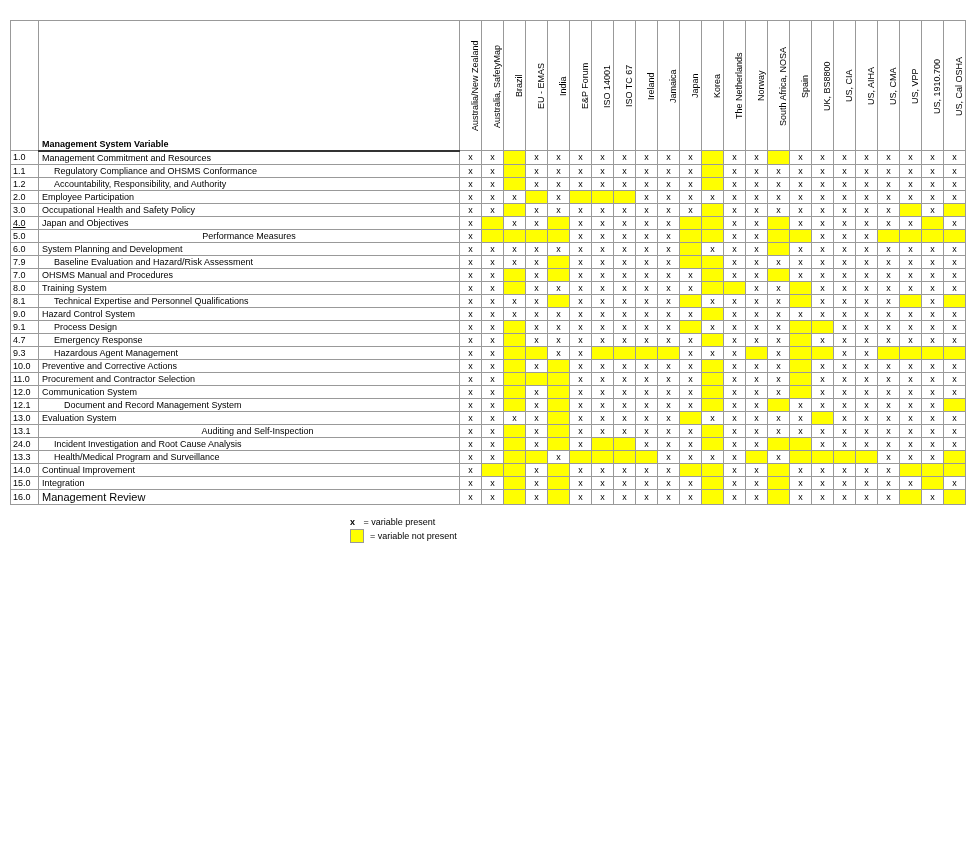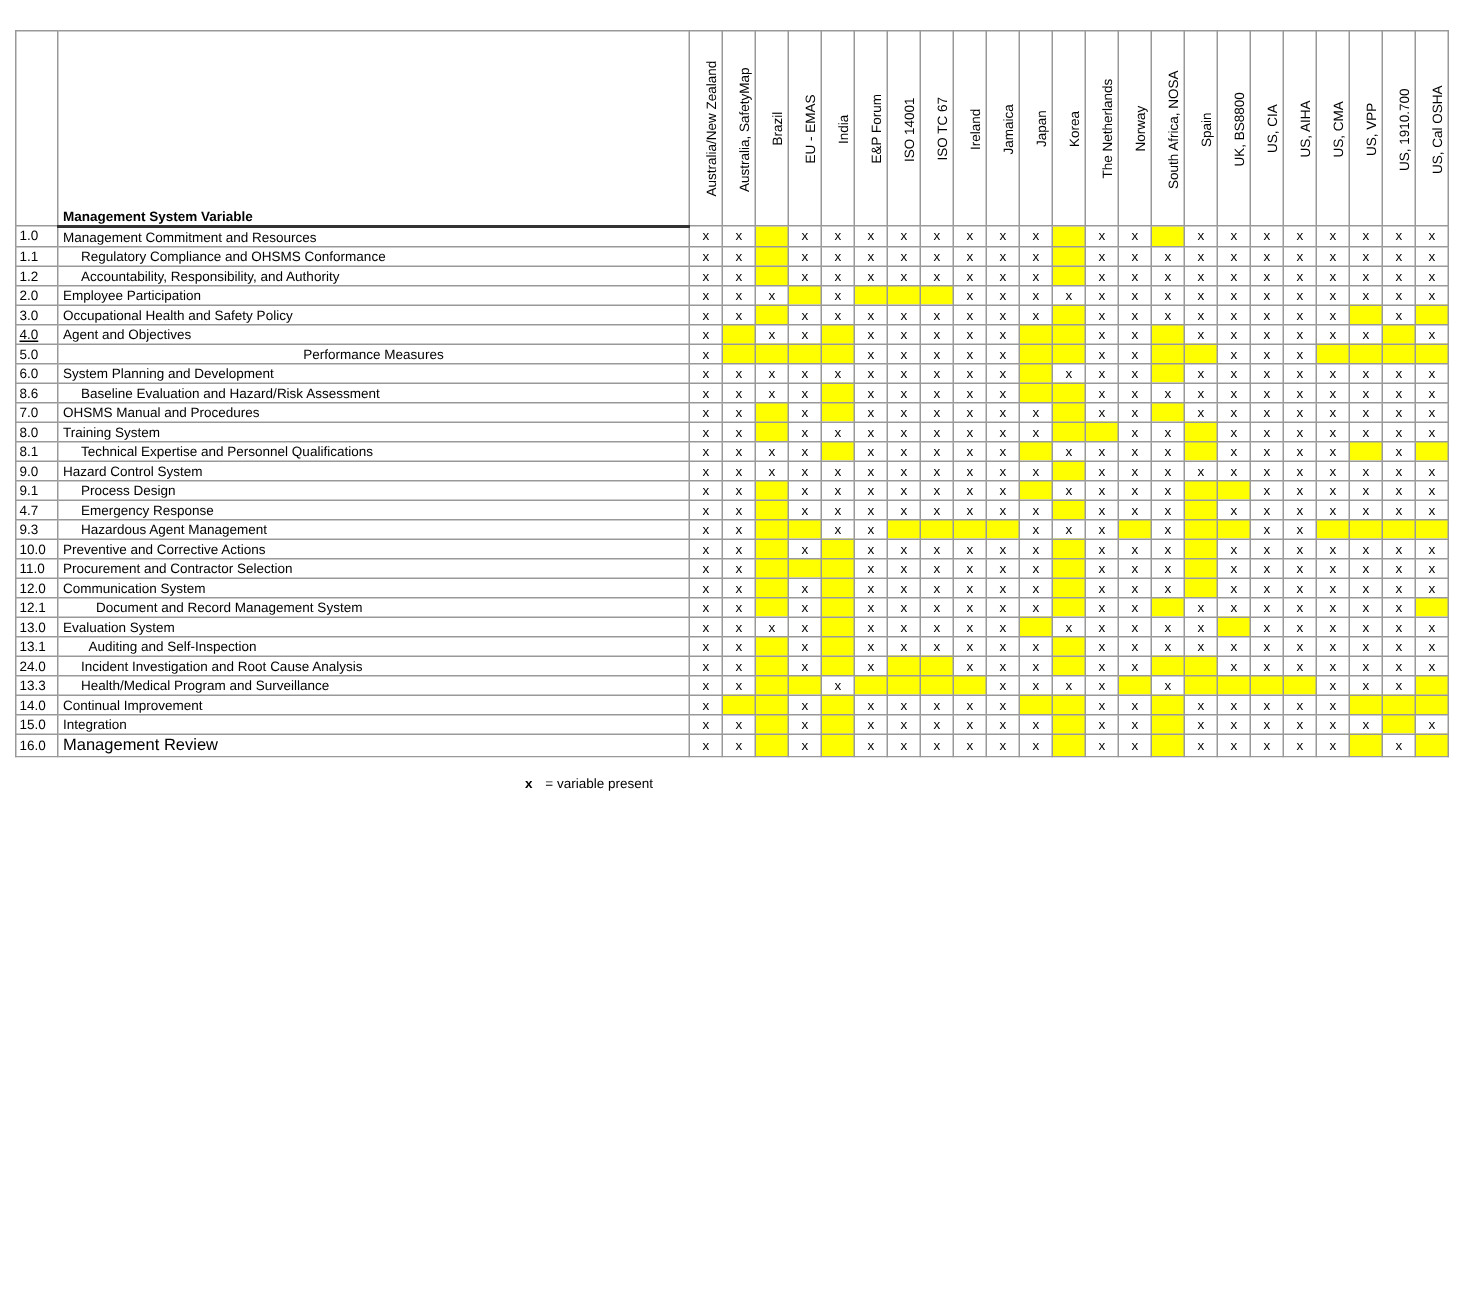--- a/index.html
+++ b/index.html
@@ -249,21 +249,21 @@
           <td style="width: 22px; min-width: 18px; max-width: 26px; font-size: 9px; border: 1px solid rgb(153, 153, 153); text-align: center; padding: 1px; background-color: rgb(255, 255, 255);">x</td>
           <td style="width: 22px; min-width: 18px; max-width: 26px; font-size: 9px; border: 1px solid rgb(153, 153, 153); text-align: center; padding: 1px; background-color: rgb(255, 255, 255);">x</td>
           <td style="width: 22px; min-width: 18px; max-width: 26px; font-size: 9px; border: 1px solid rgb(153, 153, 153); text-align: center; padding: 1px; background-color: rgb(255, 255, 255);">x</td>
           <td style="width: 22px; min-width: 18px; max-width: 26px; font-size: 9px; border: 1px solid rgb(153, 153, 153); text-align: center; padding: 1px; background-color: rgb(255, 255, 255);">x</td>
           <td style="width: 22px; min-width: 18px; max-width: 26px; font-size: 9px; border: 1px solid rgb(153, 153, 153); text-align: center; padding: 1px; background-color: rgb(255, 255, 0);"></td>
           <td style="width: 22px; min-width: 18px; max-width: 26px; font-size: 9px; border: 1px solid rgb(153, 153, 153); text-align: center; padding: 1px; background-color: rgb(255, 255, 255);">x</td>
           <td style="width: 22px; min-width: 18px; max-width: 26px; font-size: 9px; border: 1px solid rgb(153, 153, 153); text-align: center; padding: 1px; background-color: rgb(255, 255, 0);"></td>
         </tr>
         <tr>
           <td style="text-align: left; padding: 1px 2px; font-size: 9px; width: 28px; min-width: 28px; border: 1px solid rgb(153, 153, 153); text-decoration: underline;">4.0</td>
-          <td class="row-label" style="text-align: left; font-size: 9px; border: 1px solid rgb(153, 153, 153); min-width: 220px; max-width: 300px; padding-left: 3px;">Agent and Objectives</td>
+          <td class="row-label" style="text-align: left; font-size: 9px; border: 1px solid rgb(153, 153, 153); min-width: 220px; max-width: 300px; padding-left: 3px;">Japan and Objectives</td>
           <td style="width: 22px; min-width: 18px; max-width: 26px; font-size: 9px; border: 1px solid rgb(153, 153, 153); text-align: center; padding: 1px; background-color: rgb(255, 255, 255);">x</td>
           <td style="width: 22px; min-width: 18px; max-width: 26px; font-size: 9px; border: 1px solid rgb(153, 153, 153); text-align: center; padding: 1px; background-color: rgb(255, 255, 0);"></td>
           <td style="width: 22px; min-width: 18px; max-width: 26px; font-size: 9px; border: 1px solid rgb(153, 153, 153); text-align: center; padding: 1px; background-color: rgb(255, 255, 255);">x</td>
           <td style="width: 22px; min-width: 18px; max-width: 26px; font-size: 9px; border: 1px solid rgb(153, 153, 153); text-align: center; padding: 1px; background-color: rgb(255, 255, 255);">x</td>
           <td style="width: 22px; min-width: 18px; max-width: 26px; font-size: 9px; border: 1px solid rgb(153, 153, 153); text-align: center; padding: 1px; background-color: rgb(255, 255, 0);"></td>
           <td style="width: 22px; min-width: 18px; max-width: 26px; font-size: 9px; border: 1px solid rgb(153, 153, 153); text-align: center; padding: 1px; background-color: rgb(255, 255, 255);">x</td>
           <td style="width: 22px; min-width: 18px; max-width: 26px; font-size: 9px; border: 1px solid rgb(153, 153, 153); text-align: center; padding: 1px; background-color: rgb(255, 255, 255);">x</td>
           <td style="width: 22px; min-width: 18px; max-width: 26px; font-size: 9px; border: 1px solid rgb(153, 153, 153); text-align: center; padding: 1px; background-color: rgb(255, 255, 255);">x</td>
           <td style="width: 22px; min-width: 18px; max-width: 26px; font-size: 9px; border: 1px solid rgb(153, 153, 153); text-align: center; padding: 1px; background-color: rgb(255, 255, 255);">x</td>
           <td style="width: 22px; min-width: 18px; max-width: 26px; font-size: 9px; border: 1px solid rgb(153, 153, 153); text-align: center; padding: 1px; background-color: rgb(255, 255, 255);">x</td>
@@ -329,21 +329,21 @@
           <td style="width: 22px; min-width: 18px; max-width: 26px; font-size: 9px; border: 1px solid rgb(153, 153, 153); text-align: center; padding: 1px; background-color: rgb(255, 255, 255);">x</td>
           <td style="width: 22px; min-width: 18px; max-width: 26px; font-size: 9px; border: 1px solid rgb(153, 153, 153); text-align: center; padding: 1px; background-color: rgb(255, 255, 255);">x</td>
           <td style="width: 22px; min-width: 18px; max-width: 26px; font-size: 9px; border: 1px solid rgb(153, 153, 153); text-align: center; padding: 1px; background-color: rgb(255, 255, 255);">x</td>
           <td style="width: 22px; min-width: 18px; max-width: 26px; font-size: 9px; border: 1px solid rgb(153, 153, 153); text-align: center; padding: 1px; background-color: rgb(255, 255, 255);">x</td>
           <td style="width: 22px; min-width: 18px; max-width: 26px; font-size: 9px; border: 1px solid rgb(153, 153, 153); text-align: center; padding: 1px; background-color: rgb(255, 255, 255);">x</td>
           <td style="width: 22px; min-width: 18px; max-width: 26px; font-size: 9px; border: 1px solid rgb(153, 153, 153); text-align: center; padding: 1px; background-color: rgb(255, 255, 255);">x</td>
           <td style="width: 22px; min-width: 18px; max-width: 26px; font-size: 9px; border: 1px solid rgb(153, 153, 153); text-align: center; padding: 1px; background-color: rgb(255, 255, 255);">x</td>
           <td style="width: 22px; min-width: 18px; max-width: 26px; font-size: 9px; border: 1px solid rgb(153, 153, 153); text-align: center; padding: 1px; background-color: rgb(255, 255, 255);">x</td>
         </tr>
         <tr>
-          <td style="text-align: left; padding: 1px 2px; font-size: 9px; width: 28px; min-width: 28px; border: 1px solid rgb(153, 153, 153);">8.6</td>
+          <td style="text-align: left; padding: 1px 2px; font-size: 9px; width: 28px; min-width: 28px; border: 1px solid rgb(153, 153, 153);">7.9</td>
           <td class="row-label" style="text-align: left; font-size: 9px; border: 1px solid rgb(153, 153, 153); min-width: 220px; max-width: 300px; padding-left: 15px;">Baseline Evaluation and Hazard/Risk Assessment</td>
           <td style="width: 22px; min-width: 18px; max-width: 26px; font-size: 9px; border: 1px solid rgb(153, 153, 153); text-align: center; padding: 1px; background-color: rgb(255, 255, 255);">x</td>
           <td style="width: 22px; min-width: 18px; max-width: 26px; font-size: 9px; border: 1px solid rgb(153, 153, 153); text-align: center; padding: 1px; background-color: rgb(255, 255, 255);">x</td>
           <td style="width: 22px; min-width: 18px; max-width: 26px; font-size: 9px; border: 1px solid rgb(153, 153, 153); text-align: center; padding: 1px; background-color: rgb(255, 255, 255);">x</td>
           <td style="width: 22px; min-width: 18px; max-width: 26px; font-size: 9px; border: 1px solid rgb(153, 153, 153); text-align: center; padding: 1px; background-color: rgb(255, 255, 255);">x</td>
           <td style="width: 22px; min-width: 18px; max-width: 26px; font-size: 9px; border: 1px solid rgb(153, 153, 153); text-align: center; padding: 1px; background-color: rgb(255, 255, 0);"></td>
           <td style="width: 22px; min-width: 18px; max-width: 26px; font-size: 9px; border: 1px solid rgb(153, 153, 153); text-align: center; padding: 1px; background-color: rgb(255, 255, 255);">x</td>
           <td style="width: 22px; min-width: 18px; max-width: 26px; font-size: 9px; border: 1px solid rgb(153, 153, 153); text-align: center; padding: 1px; background-color: rgb(255, 255, 255);">x</td>
           <td style="width: 22px; min-width: 18px; max-width: 26px; font-size: 9px; border: 1px solid rgb(153, 153, 153); text-align: center; padding: 1px; background-color: rgb(255, 255, 255);">x</td>
           <td style="width: 22px; min-width: 18px; max-width: 26px; font-size: 9px; border: 1px solid rgb(153, 153, 153); text-align: center; padding: 1px; background-color: rgb(255, 255, 255);">x</td>
@@ -681,21 +681,21 @@
           <td style="width: 22px; min-width: 18px; max-width: 26px; font-size: 9px; border: 1px solid rgb(153, 153, 153); text-align: center; padding: 1px; background-color: rgb(255, 255, 0);"></td>
           <td style="width: 22px; min-width: 18px; max-width: 26px; font-size: 9px; border: 1px solid rgb(153, 153, 153); text-align: center; padding: 1px; background-color: rgb(255, 255, 255);">x</td>
           <td style="width: 22px; min-width: 18px; max-width: 26px; font-size: 9px; border: 1px solid rgb(153, 153, 153); text-align: center; padding: 1px; background-color: rgb(255, 255, 255);">x</td>
           <td style="width: 22px; min-width: 18px; max-width: 26px; font-size: 9px; border: 1px solid rgb(153, 153, 153); text-align: center; padding: 1px; background-color: rgb(255, 255, 255);">x</td>
           <td style="width: 22px; min-width: 18px; max-width: 26px; font-size: 9px; border: 1px solid rgb(153, 153, 153); text-align: center; padding: 1px; background-color: rgb(255, 255, 255);">x</td>
           <td style="width: 22px; min-width: 18px; max-width: 26px; font-size: 9px; border: 1px solid rgb(153, 153, 153); text-align: center; padding: 1px; background-color: rgb(255, 255, 255);">x</td>
           <td style="width: 22px; min-width: 18px; max-width: 26px; font-size: 9px; border: 1px solid rgb(153, 153, 153); text-align: center; padding: 1px; background-color: rgb(255, 255, 255);">x</td>
         </tr>
         <tr>
           <td style="text-align: left; padding: 1px 2px; font-size: 9px; width: 28px; min-width: 28px; border: 1px solid rgb(153, 153, 153);">13.1</td>
-          <td class="row-label" style="text-align: left; font-size: 9px; border: 1px solid rgb(153, 153, 153); min-width: 220px; max-width: 300px; padding-left: 20px;">Auditing and Self-Inspection</td>
+          <td class="row-label" style="text-align: center; font-size: 9px; border: 1px solid rgb(153, 153, 153); min-width: 220px; max-width: 300px; padding-left: 20px;">Auditing and Self-Inspection</td>
           <td style="width: 22px; min-width: 18px; max-width: 26px; font-size: 9px; border: 1px solid rgb(153, 153, 153); text-align: center; padding: 1px; background-color: rgb(255, 255, 255);">x</td>
           <td style="width: 22px; min-width: 18px; max-width: 26px; font-size: 9px; border: 1px solid rgb(153, 153, 153); text-align: center; padding: 1px; background-color: rgb(255, 255, 255);">x</td>
           <td style="width: 22px; min-width: 18px; max-width: 26px; font-size: 9px; border: 1px solid rgb(153, 153, 153); text-align: center; padding: 1px; background-color: rgb(255, 255, 0);"></td>
           <td style="width: 22px; min-width: 18px; max-width: 26px; font-size: 9px; border: 1px solid rgb(153, 153, 153); text-align: center; padding: 1px; background-color: rgb(255, 255, 255);">x</td>
           <td style="width: 22px; min-width: 18px; max-width: 26px; font-size: 9px; border: 1px solid rgb(153, 153, 153); text-align: center; padding: 1px; background-color: rgb(255, 255, 0);"></td>
           <td style="width: 22px; min-width: 18px; max-width: 26px; font-size: 9px; border: 1px solid rgb(153, 153, 153); text-align: center; padding: 1px; background-color: rgb(255, 255, 255);">x</td>
           <td style="width: 22px; min-width: 18px; max-width: 26px; font-size: 9px; border: 1px solid rgb(153, 153, 153); text-align: center; padding: 1px; background-color: rgb(255, 255, 255);">x</td>
           <td style="width: 22px; min-width: 18px; max-width: 26px; font-size: 9px; border: 1px solid rgb(153, 153, 153); text-align: center; padding: 1px; background-color: rgb(255, 255, 255);">x</td>
           <td style="width: 22px; min-width: 18px; max-width: 26px; font-size: 9px; border: 1px solid rgb(153, 153, 153); text-align: center; padding: 1px; background-color: rgb(255, 255, 255);">x</td>
           <td style="width: 22px; min-width: 18px; max-width: 26px; font-size: 9px; border: 1px solid rgb(153, 153, 153); text-align: center; padding: 1px; background-color: rgb(255, 255, 255);">x</td>
@@ -850,13 +850,17 @@
         </tr>
       </tbody>
     </table>
   </div>
 
 <div class="legend">
     <div class="legend-item">
       <span style="font-size:9px; font-weight:bold;">x</span>
       <span style="font-size:9px;">&nbsp;= variable present</span>
     </div>
+    <div class="legend-item">
+      <span class="legend-box" style="background:#FFFF00;"></span>
+      <span style="font-size:9px;">= variable not present</span>
+    </div>
   </div>
 
 </body></html>

